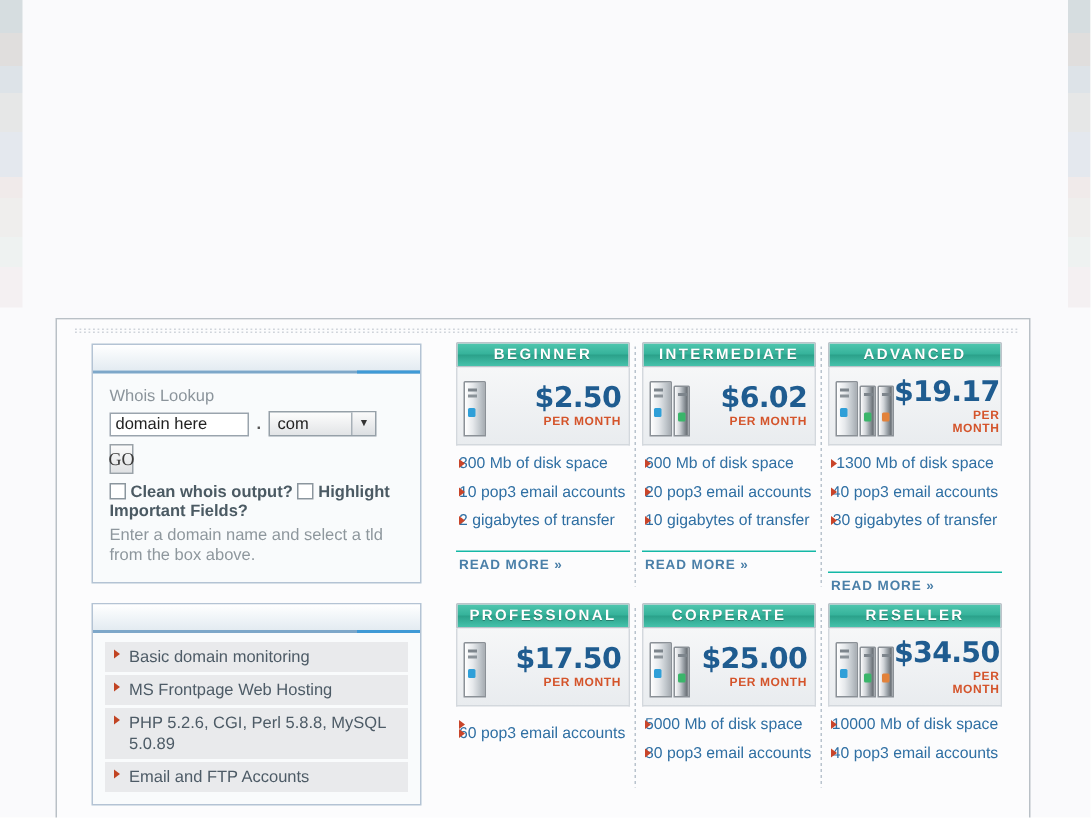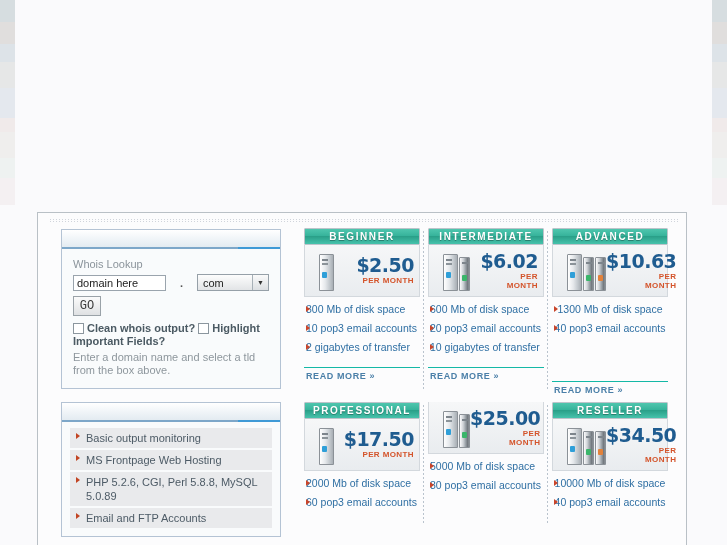--- a/index.html
+++ b/index.html
@@ -126,21 +126,20 @@
 
   .field-label {
     color: #8b949b;
     font-size: 11px;
     margin-bottom: 4px;
   }
   .form-row {
     display: flex;
     align-items: center;
     gap: 4px;
-    justify-content: space-between;
   }
   .txt-input {
     width: 93px;
     height: 16px;
     border: 1px solid #9aa4ad;
     background: #fff;
     font-family: "Liberation Sans", sans-serif;
     font-size: 11px;
     color: #222;
     padding: 0 3px;
@@ -171,30 +170,30 @@
     border-left: 1px solid #a7b0b7;
     background: linear-gradient(to bottom, #fafafa, #dcdfe2);
     display: flex;
     align-items: center;
     justify-content: center;
     font-size: 7px;
     color: #333;
   }
   .go-btn {
     margin-top: 5px;
-    width: 28px;
+    width: 16px;
     height: 20px;
     border: 1px solid #9aa2a8;
     background: linear-gradient(to bottom, #fbfbfb, #dfe1e3);
     font-size: 12px;
     color: #3a3a3a;
     display: flex;
     align-items: center;
     justify-content: center;
-    font-family: Liberation Mono, monospace;
+    font-family: Liberation Serif, serif;
     box-sizing: border-box;
   }
   .chk-line {
     margin-top: 6px;
     font-size: 11px;
     font-weight: bold;
     color: #4b5a63;
     line-height: 13px;
   }
   .chk-box {
@@ -273,21 +272,21 @@
   }
 
   .plan-hero {
     height: 52px;
     background: linear-gradient(to bottom, #f6f7f8, #e9ecef);
     border: 1px solid #d3d8dd;
     border-top: none;
     display: flex;
     align-items: center;
     box-sizing: border-box;
-    padding: 2px 3px 2px 14px;
+    padding: 2px 3px 2px 4px;
   }
   .servers {
     display: flex;
     align-items: flex-end;
     gap: 1px;
     height: 40px;
   }
   .srv {
     width: 11px;
     height: 34px;
@@ -447,21 +446,21 @@
               <div class="help-text">Enter a domain name and select a tld from the box above.</div>
             </div>
           </div>
 
           <div class="panel">
             <div class="panel-head"></div>
             <div class="feat-list">
 
               <div class="feat-item">
                 <span class="bullet"></span>
-                <span>Basic output monitoring</span>
+                <span>Basic domain monitoring</span>
               </div>
               <div class="feat-item">
                 <span class="bullet"></span>
                 <span>MS Frontpage Web Hosting</span>
               </div>
               <div class="feat-item">
                 <span class="bullet"></span>
                 <span>PHP 5.2.6, CGI, Perl 5.8.8, MySQL 5.0.89</span>
               </div>
               <div class="feat-item">
@@ -540,27 +539,28 @@
                   <div class="srv">
                       <span class="slot"></span>
                       <span class="led green"></span>
                     </div>
                   <div class="srv">
                       <span class="slot"></span>
                       <span class="led orange"></span>
                     </div>
                 </div>
                 <div class="price-box">
-                  <div class="price">$10.63</div>
+                  <div class="price">$19.17</div>
                   <div class="permonth">PER MONTH</div>
                 </div>
               </div>
               <div class="plan-feats">
                 <div class="plan-feat"><span class="b"></span><span>1300 Mb of disk space</span></div>
                 <div class="plan-feat"><span class="b"></span><span>40 pop3 email accounts</span></div>
+                <div class="plan-feat"><span class="b"></span><span>30 gigabytes of transfer</span></div>
               </div>
               <div class="plan-readmore">READ MORE »</div>
             </div>
 
           </div>
 
           <div class="plan-grid row2">
 
             <div class="plan-card">
               <div class="plan-title">PROFESSIONAL</div>
@@ -571,27 +571,28 @@
                       <span class="slot2"></span>
                       <span class="led blue"></span>
                     </div>
                 </div>
                 <div class="price-box">
                   <div class="price">$17.50</div>
                   <div class="permonth">PER MONTH</div>
                 </div>
               </div>
               <div class="plan-feats">
-                <div class="plan-feat"><span class="b"></span><span>2000 Mb of disk space</span></div>
+                <div class="plan-feat"><span class="b"></span></div>
                 <div class="plan-feat"><span class="b"></span><span>60 pop3 email accounts</span></div>
 
               </div>
             </div>
 
             <div class="plan-card">
+              <div class="plan-title">CORPERATE</div>
               <div class="plan-hero">
                 <div class="servers">
                   <div class="srv wide">
                       <span class="slot"></span>
                       <span class="slot2"></span>
                       <span class="led blue"></span>
                     </div>
                   <div class="srv">
                       <span class="slot"></span>
                       <span class="led green"></span>

